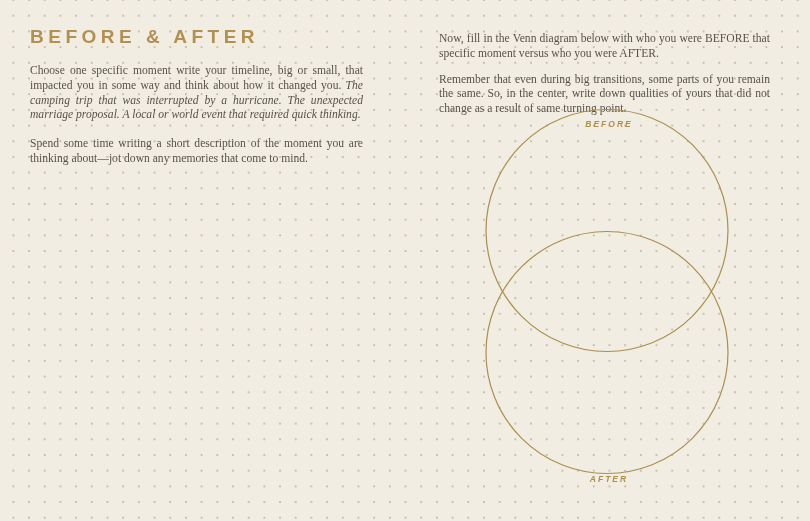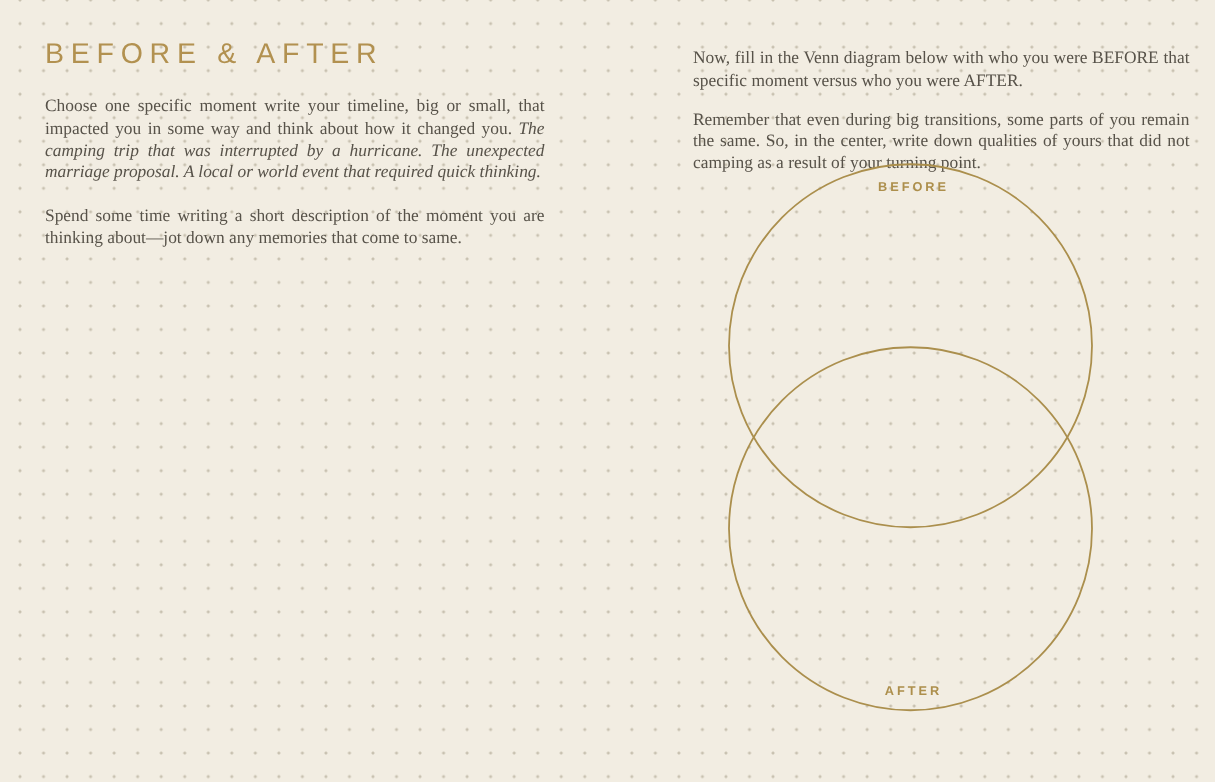--- a/index.html
+++ b/index.html
@@ -21,25 +21,24 @@
   }
   .left-text {
     left: 30px;
     top: 26px;
     width: 333px;
   }
   .right-text {
     left: 439px;
     top: 32px;
     width: 331px;
-    margin-left: 23px;
   }
   h1.title {
     font-family: "Liberation Sans", sans-serif;
-    font-weight: 400;
+    font-weight: 700;
     font-size: 19px;
     letter-spacing: 4.5px;
     color: #b29150;
     margin: 0 0 16px 0;
   }
   p.body-text {
     font-size: 11.6px;
     line-height: 14.8px;
     text-align: justify;
     margin: 0 0 14px 0;
@@ -53,47 +52,48 @@
   }
   .venn-label {
     position: absolute;
     transform: translateX(-50%);
     font-family: "Liberation Sans", sans-serif;
     font-size: 8.5px;
     font-weight: bold;
     letter-spacing: 2px;
     color: #ad8f4c;
     white-space: nowrap;
+    font-style: italic;
   }
   .venn-label-before { left: 609px; top: 119px; }
-  .venn-label-after  { left: 609px; top: 455px; }
+  .venn-label-after  { left: 609px; top: 474px; }
   .page-number {
     position: absolute;
     top: 490px;
     transform: translateX(-50%);
     font-family: "Liberation Sans", sans-serif;
     font-size: 9.5px;
     color: #736e63;
     margin-top: 40px;
   }
   .page-number-left  { left: 202px; }
   .page-number-right { left: 583px; }
 </style>
 </head>
 <body>
 
 <div class="page left-text">
   <h1 class="title">BEFORE &amp; AFTER</h1>
   <p class="body-text"><span>Choose one specific moment write your timeline, big or small, that impacted you in some way and think about how it changed you. </span><span class="em">The camping trip that was interrupted by a hurricane. The unexpected marriage proposal. A local or world event that required quick thinking.</span></p>
-  <p class="body-text">Spend some time writing a short description of the moment you are thinking about—jot down any memories that come to same.</p>
+  <p class="body-text">Spend some time writing a short description of the moment you are thinking about—jot down any memories that come to mind.</p>
 </div>
 
 <div class="page right-text">
   <p class="body-text">Now, fill in the Venn diagram below with who you were BEFORE that specific moment versus who you were AFTER.</p>
-  <p class="body-text">Remember that even during big transitions, some parts of you remain the same. So, in the center, write down qualities of yours that did not camping as a result of your turning point.</p>
+  <p class="body-text">Remember that even during big transitions, some parts of you remain the same. So, in the center, write down qualities of yours that did not change as a result of same turning point.</p>
 </div>
 
 <svg class="venn-svg" width="280" height="395" viewBox="0 0 280 395">
   <circle cx="137" cy="135.5" r="121" fill="none" stroke="#ab8f4d" stroke-width="1.2"></circle>
   <circle cx="137" cy="257.5" r="121" fill="none" stroke="#ab8f4d" stroke-width="1.2"></circle>
 </svg>
 <div class="venn-label venn-label-before">BEFORE</div>
 <div class="venn-label venn-label-after">AFTER</div>
 
 <div class="page-number page-number-left">18</div>

